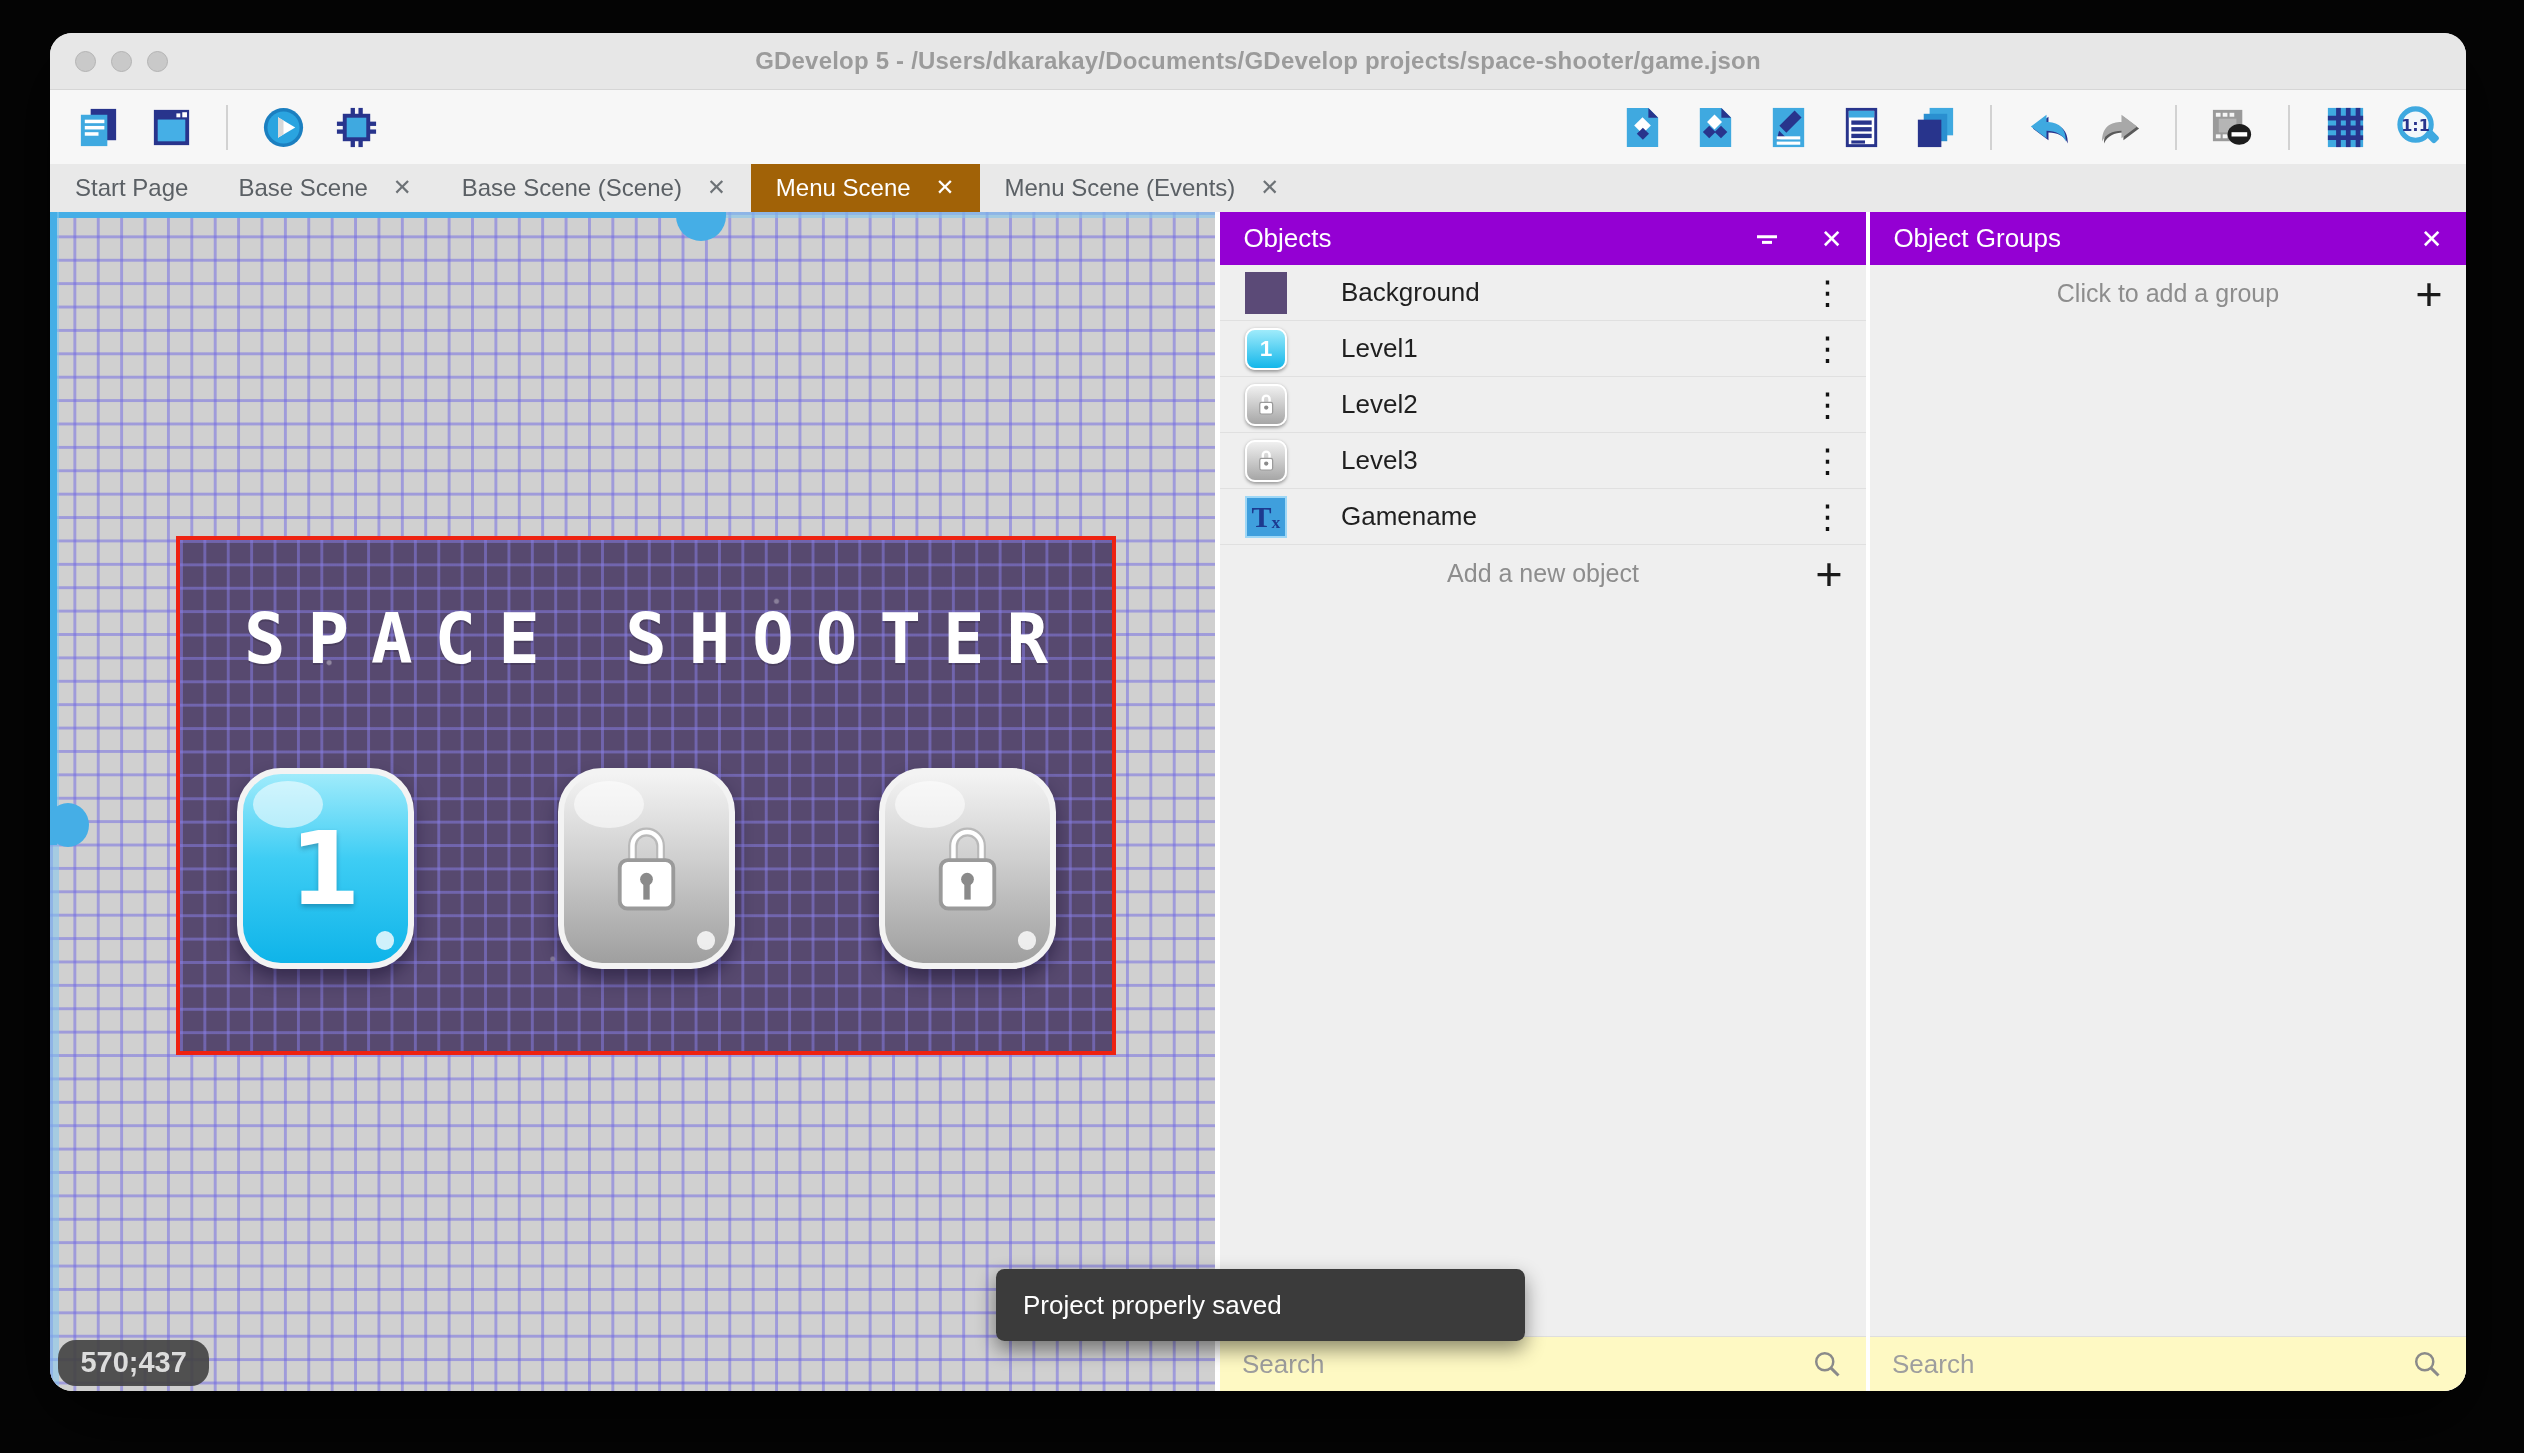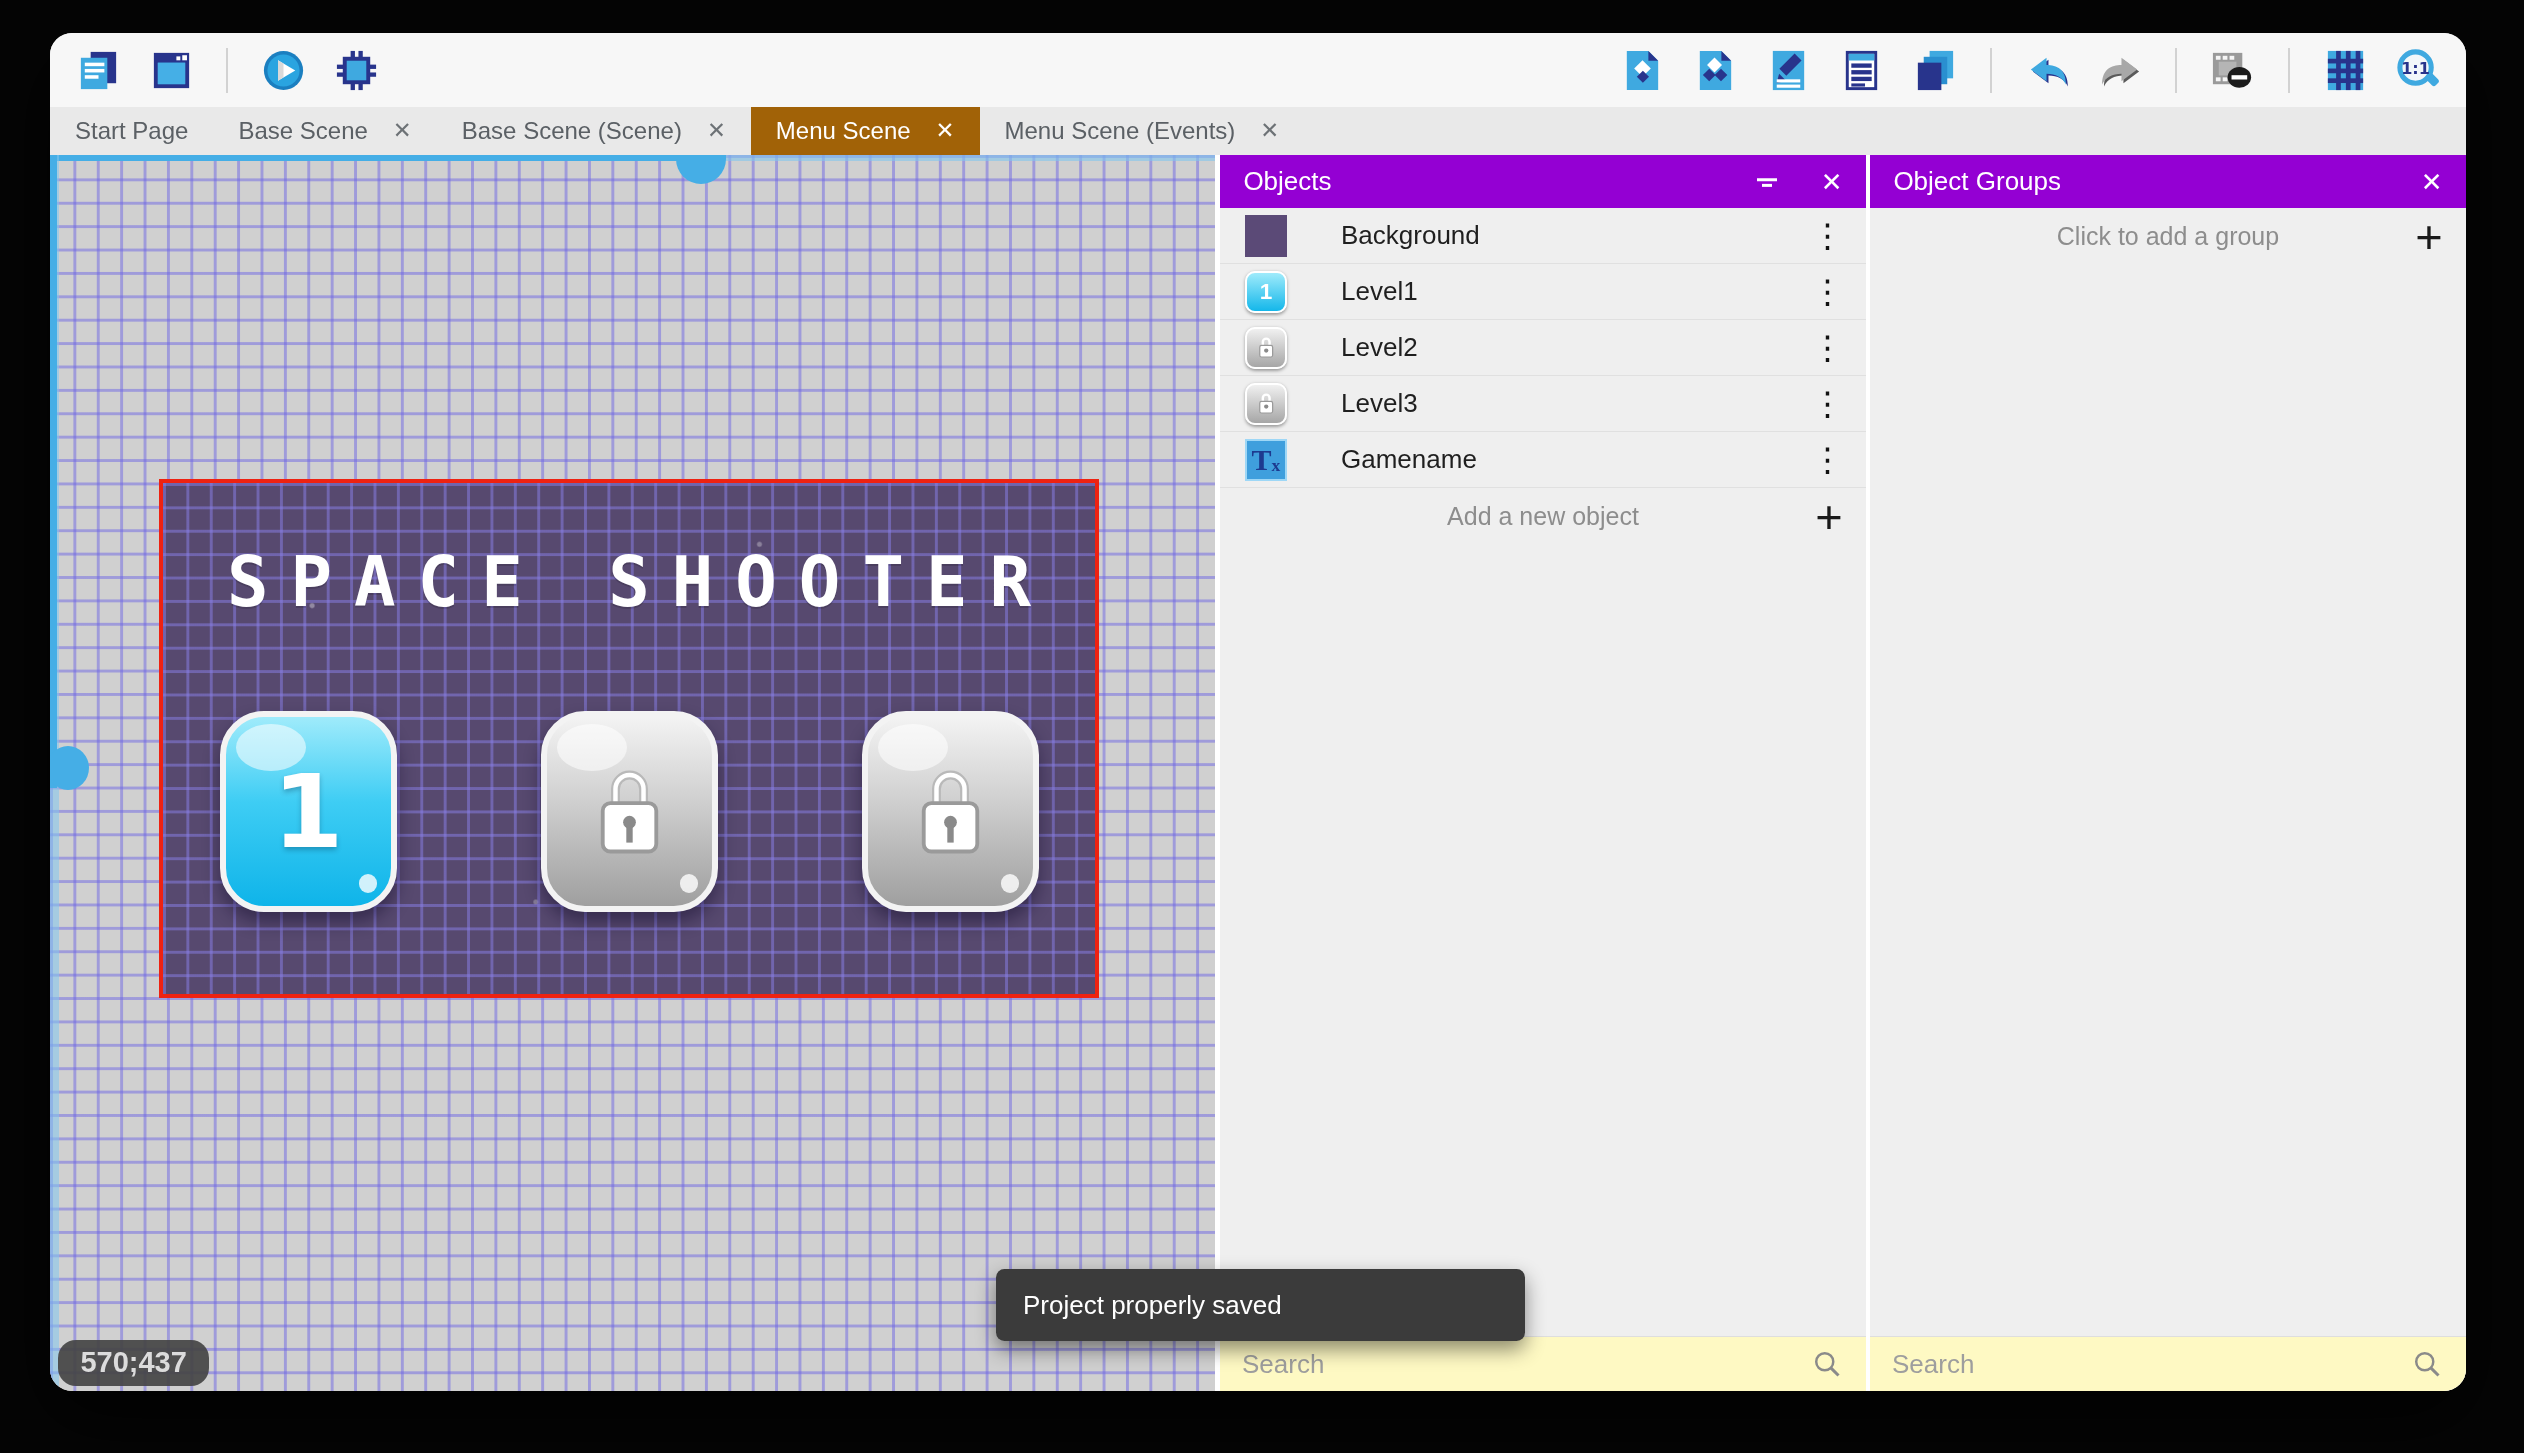--- a/index.html
+++ b/index.html
@@ -43,21 +43,21 @@
   
   .canvas {
     position:relative; width:1165px; flex:none; overflow:hidden;
     background-color:#d0d0d0;
     background-image:
       linear-gradient(rgba(110,102,228,.5) 3.3px, transparent 3.3px),
       linear-gradient(90deg, rgba(110,102,228,.5) 3.3px, transparent 3.3px);
     background-size:23.4px 23.4px;
   }
   .scene {
-    position:absolute; left:109px; top:324px; width:940px; height:519px;
+    position:absolute; left:126px; top:324px; width:940px; height:519px;
     border:4.2px solid #ee2211;
     background-color:#57496f;
     background-image:
       linear-gradient(rgba(138,128,234,.5) 3.3px, transparent 3.3px),
       linear-gradient(90deg, rgba(138,128,234,.5) 3.3px, transparent 3.3px),
       radial-gradient(circle at 16% 24%, rgba(255,255,255,.35) 0 1.7px, transparent 3.3px),
       radial-gradient(circle at 64% 12%, rgba(255,255,255,.3) 0 1.7px, transparent 3.3px),
       radial-gradient(circle at 88% 56%, rgba(255,255,255,.28) 0 1.7px, transparent 3.3px),
       radial-gradient(circle at 40% 82%, rgba(255,255,255,.28) 0 1.7px, transparent 3.3px),
       radial-gradient(circle at 12% 68%, rgba(255,255,255,.25) 0 1.7px, transparent 3.3px);
@@ -143,20 +143,28 @@
     padding:12px 27px; color:#fff; font-size:26px; z-index:60;
     box-shadow:0 8.4px 20px rgba(0,0,0,.45);
   }
 </style>
 </head>
 <body>
 
 <div class="screen">
   <div class="window">
 
+    <div class="titlebar">
+      <div class="traffic">
+        <span></span>
+        <span></span>
+        <span></span>
+      </div>
+      <div class="win-title">GDevelop 5 - /Users/dkarakay/Documents/GDevelop projects/space-shooter/game.json</div>
+    </div>
 
     <div class="toolbar">
       <div class="tb-group">
         <div class="tb-btn">
           <svg viewBox="0 0 24 24">
             <rect x="8" y="2.5" width="13" height="16" fill="#28348c"></rect>
             <rect x="3" y="5.5" width="13.5" height="16" fill="#3fa9e0"></rect>
             <rect x="5" y="8" width="10" height="1.8" fill="#fff"></rect>
             <rect x="5" y="11.2" width="10" height="1.8" fill="#fff"></rect>
             <rect x="5" y="14.4" width="7" height="1.8" fill="#fff"></rect>

